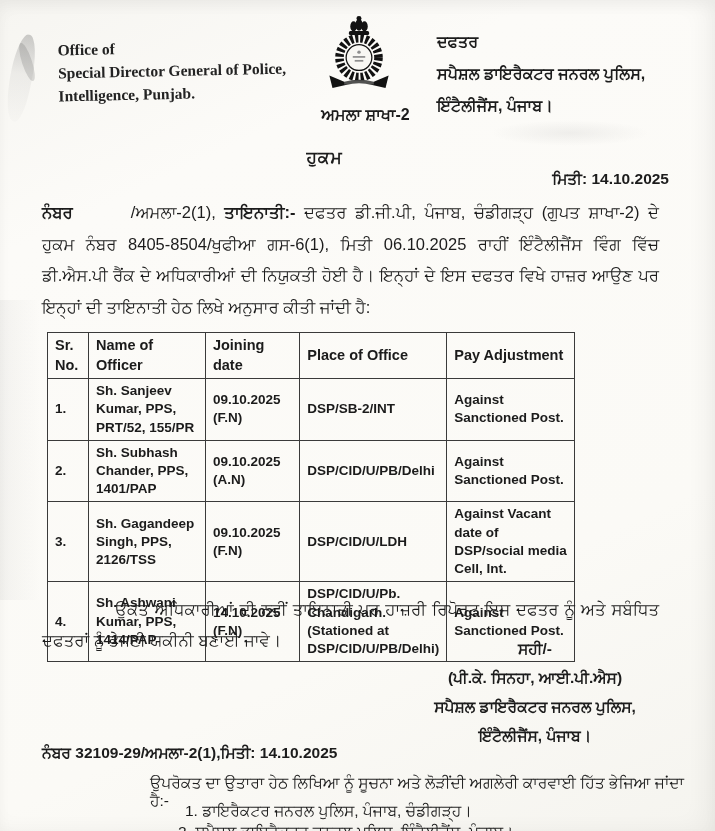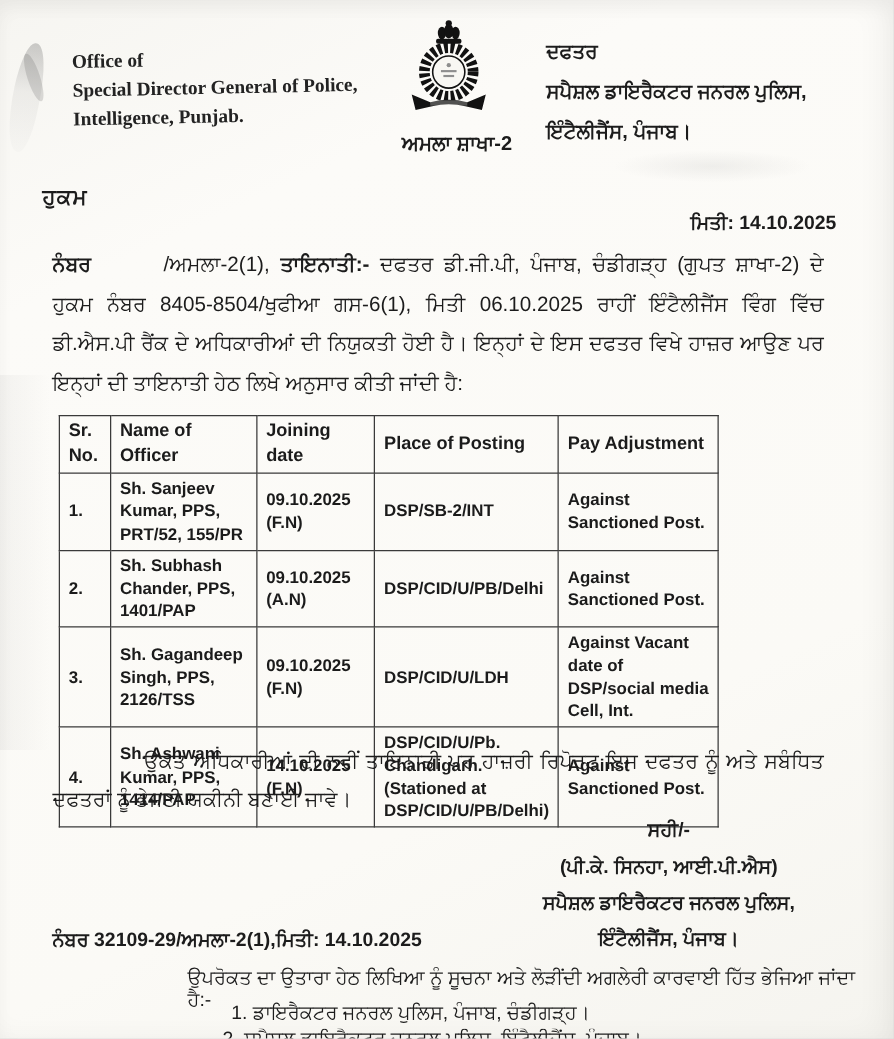--- a/index.html
+++ b/index.html
@@ -51,21 +51,21 @@
   .emblem {
     position: absolute; left: 320px; top: 12px; width: 78px; height: 92px;
   }
 
   .branch {
     position: absolute; left: 298px; top: 106px; width: 135px;
     text-align: center; font-size: 16px; font-weight: 700;
   }
   .order-title {
     position: absolute; left: 0; top: 148px; width: 615px;
-    font-size: 17px; font-weight: 700;
+    text-align: center; font-size: 17px; font-weight: 700;
     letter-spacing: 1px;
     padding-left: 34px;
   }
   .order-date {
     position: absolute; right: 46px; top: 170px;
     font-size: 15.5px; font-weight: 600;
   }
 
   .body-para {
     position: absolute; left: 42px; top: 197px; width: 617px;
@@ -98,21 +98,21 @@
   td.c-place { white-space: pre-line; }
 
   .closing-para {
     position: absolute; left: 42px; top: 594px; width: 617px;
     font-size: 16.5px; line-height: 31px; font-weight: 500;
     text-indent: 73px; text-align: justify;
   }
 
   .signature {
     position: absolute; right: 20px; top: 634px; width: 320px;
-    text-align: center; font-size: 15.5px; line-height: 29px; font-weight: 600; margin-top: 16px;
+    text-align: center; font-size: 15.5px; line-height: 29px; font-weight: 600;
   }
 
   .endorse-number {
     position: absolute; left: 42px; top: 744px;
     font-size: 15.5px; font-weight: 600;
   }
   .endorse-copy {
     position: absolute; left: 150px; top: 774px; width: 540px;
     font-size: 15.5px; font-weight: 500;
   }
@@ -193,21 +193,21 @@
         <col style="width:150px">
         <col style="width:108px">
         <col style="width:140px">
         <col style="width:166px">
     </colgroup>
     <thead>
       <tr>
         <th>Sr. No.</th>
         <th>Name of Officer</th>
         <th>Joining date</th>
-        <th>Place of Posting</th>
+        <th>Place of Office</th>
         <th>Pay Adjustment</th>
       </tr>
     </thead>
     <tbody>
       <tr class="r1">
         <td class="c-sr">1.</td>
         <td>Sh. Sanjeev Kumar, PPS, PRT/52, 155/PR</td>
         <td>09.10.2025 (F.N)</td>
         <td class="c-place">DSP/SB-2/INT</td>
         <td>Against Sanctioned Post.</td>

